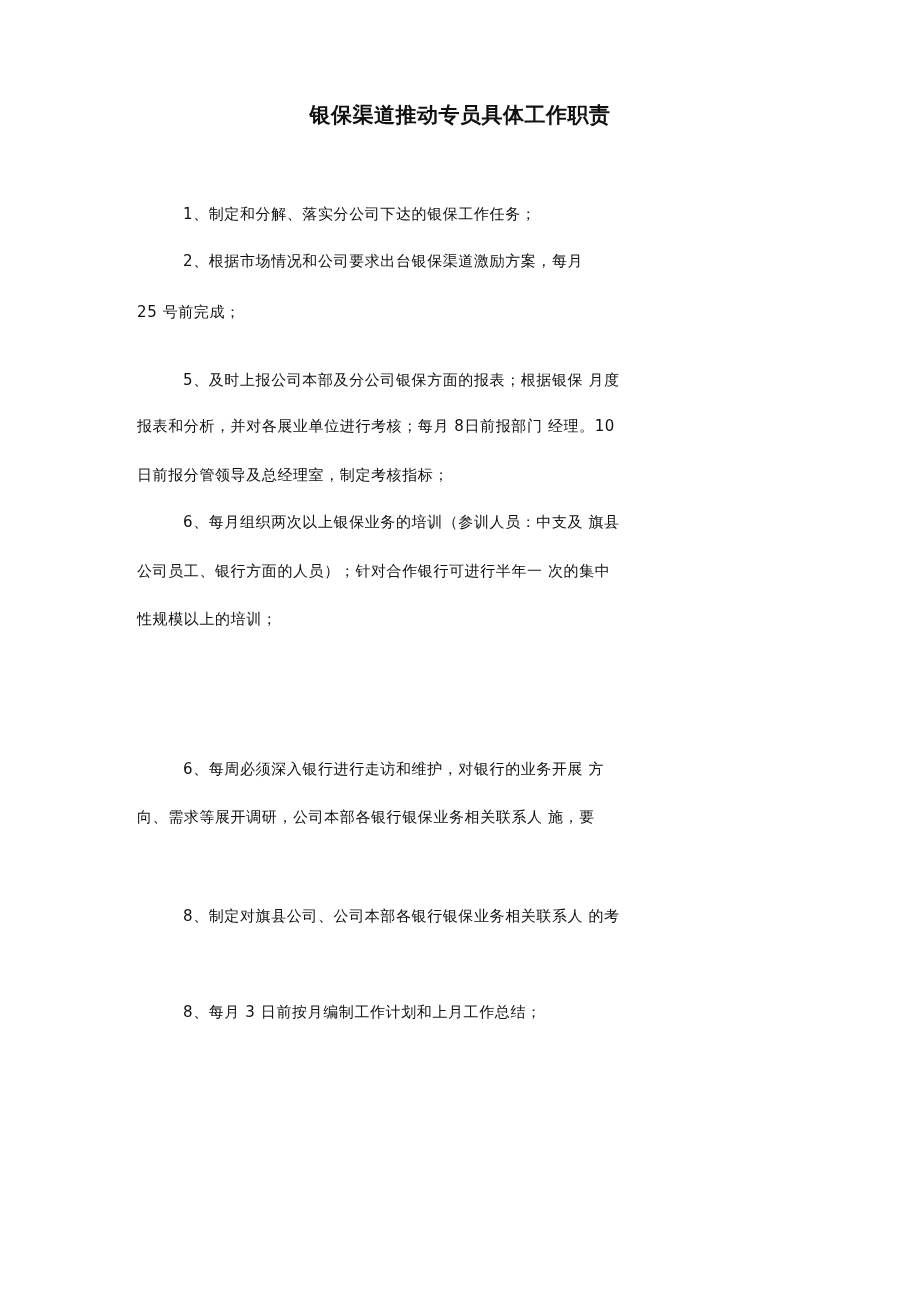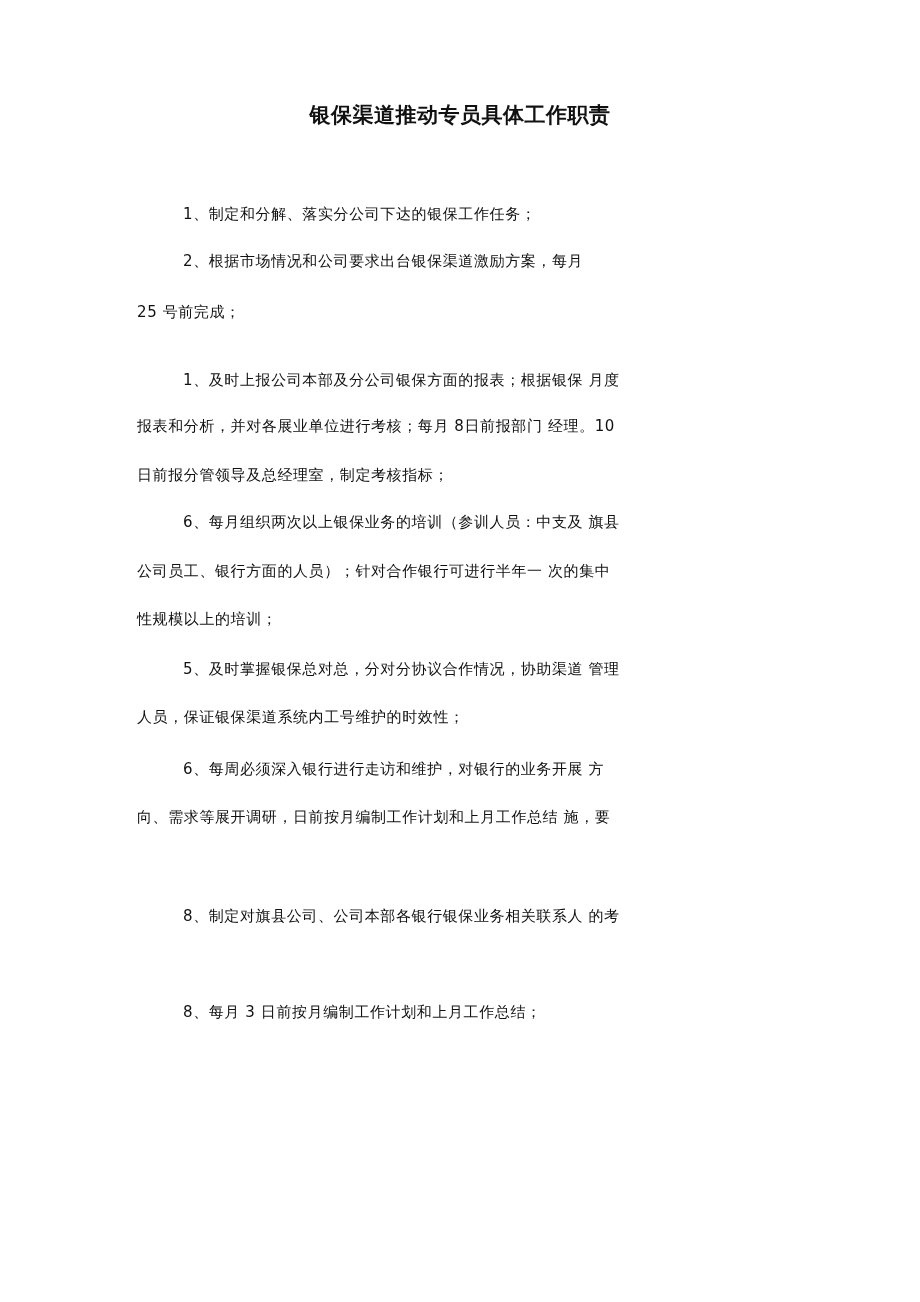--- a/index.html
+++ b/index.html
@@ -47,30 +47,28 @@
 </head>
 <body>
 
 <div class="page">
   <div class="title">银保渠道推动专员具体工作职责</div>
 
   <div class="line indent" style="top:200px">1、制定和分解、落实分公司下达的银保工作任务；</div>
   <div class="line indent" style="top:247px">2、根据市场情况和公司要求出台银保渠道激励方案，每月</div>
   <div class="line" style="top:298px">25 号前完成；</div>
 
-  <div class="line indent" style="top:366px">1、及时上报公司本部及分公司银保方面的报表；根据银保  月度</div>
+  <div class="line indent" style="top:366px">5、及时上报公司本部及分公司银保方面的报表；根据银保  月度</div>
   <div class="line" style="top:412px">报表和分析，并对各展业单位进行考核；每月  8日前报部门  经理。10</div>
   <div class="line" style="top:461px">日前报分管领导及总经理室，制定考核指标；</div>
 
   <div class="line indent" style="top:508px">6、每月组织两次以上银保业务的培训（参训人员：中支及  旗县</div>
   <div class="line" style="top:557px">公司员工、银行方面的人员）；针对合作银行可进行半年一  次的集中</div>
   <div class="line" style="top:605px">性规模以上的培训；</div>
 
-  <div class="line indent" style="top:655px">5、及时掌握银保总对总，分对分协议合作情况，协助渠道  管理</div>
-  <div class="line" style="top:703px">人员，保证银保渠道系统内工号维护的时效性；</div>
 
   <div class="line indent" style="top:755px">6、每周必须深入银行进行走访和维护，对银行的业务开展  方</div>
-  <div class="line" style="top:803px">向、需求等展开调研，日前按月编制工作计划和上月工作总结  施，要</div>
+  <div class="line" style="top:803px">向、需求等展开调研，公司本部各银行银保业务相关联系人  施，要</div>
 
   <div class="line indent" style="top:902px">8、制定对旗县公司、公司本部各银行银保业务相关联系人  的考</div>
 
   <div class="line indent" style="top:998px">8、每月  3 日前按月编制工作计划和上月工作总结；</div>
 </div>
 
 </body></html>

